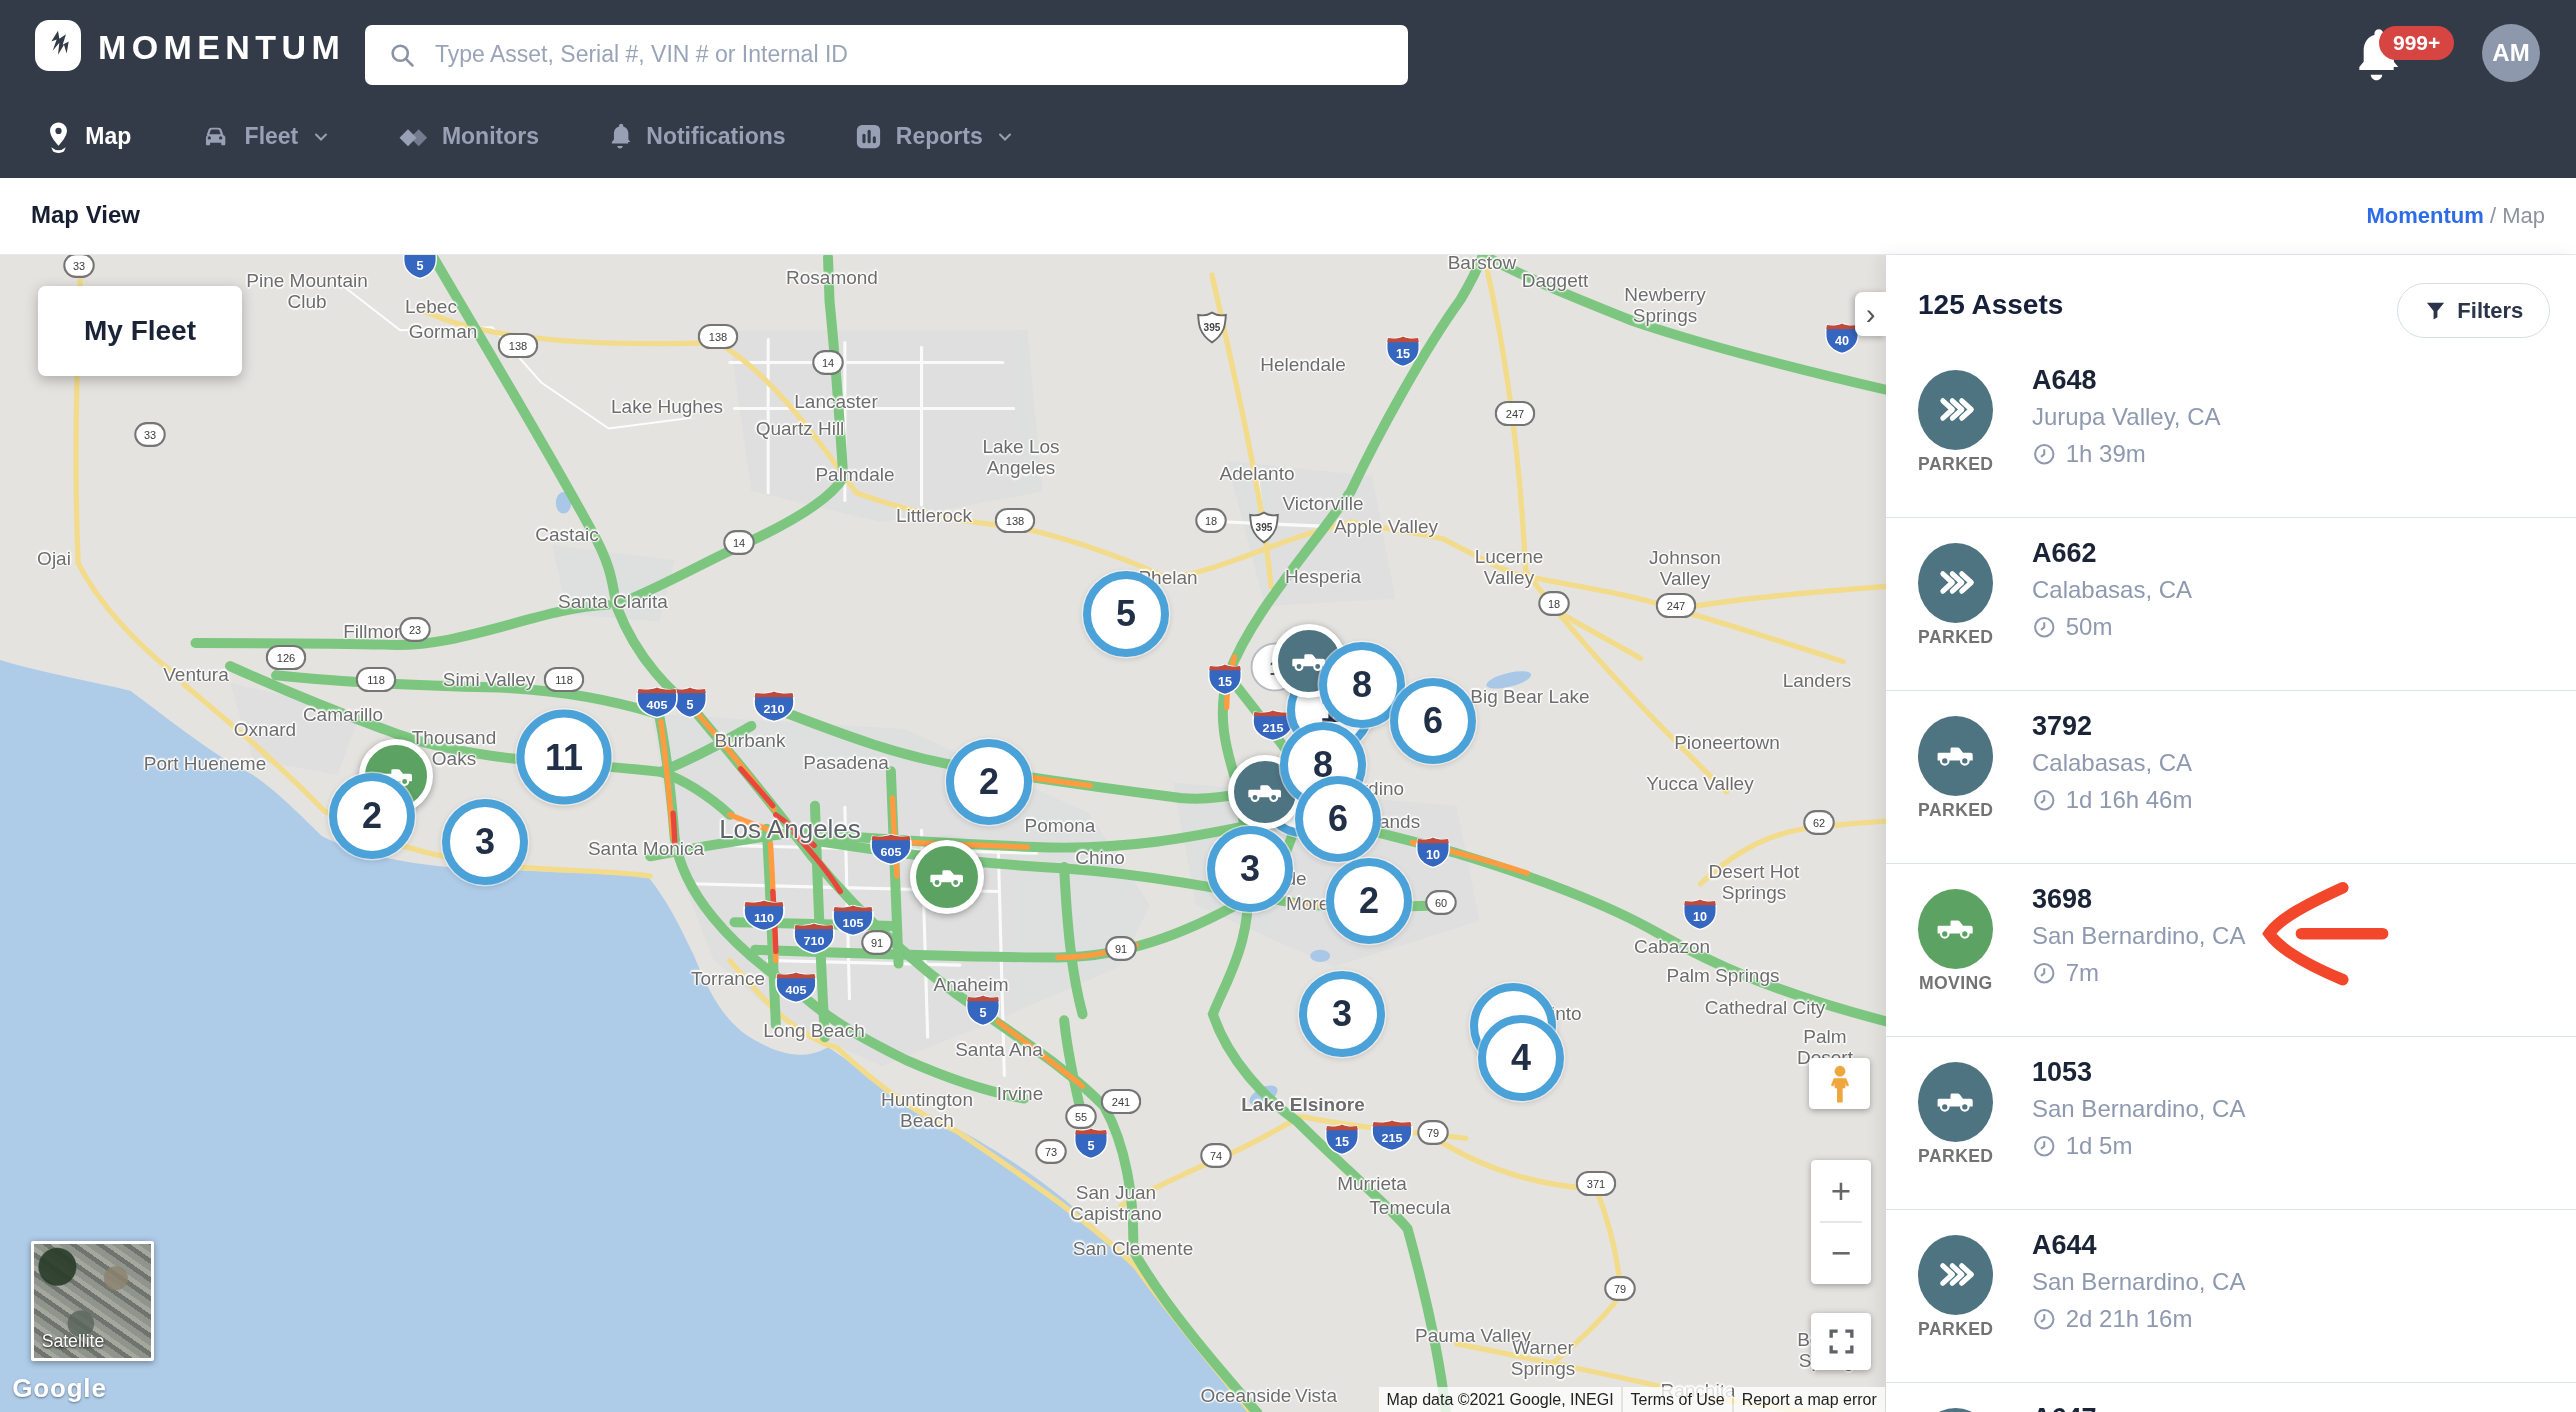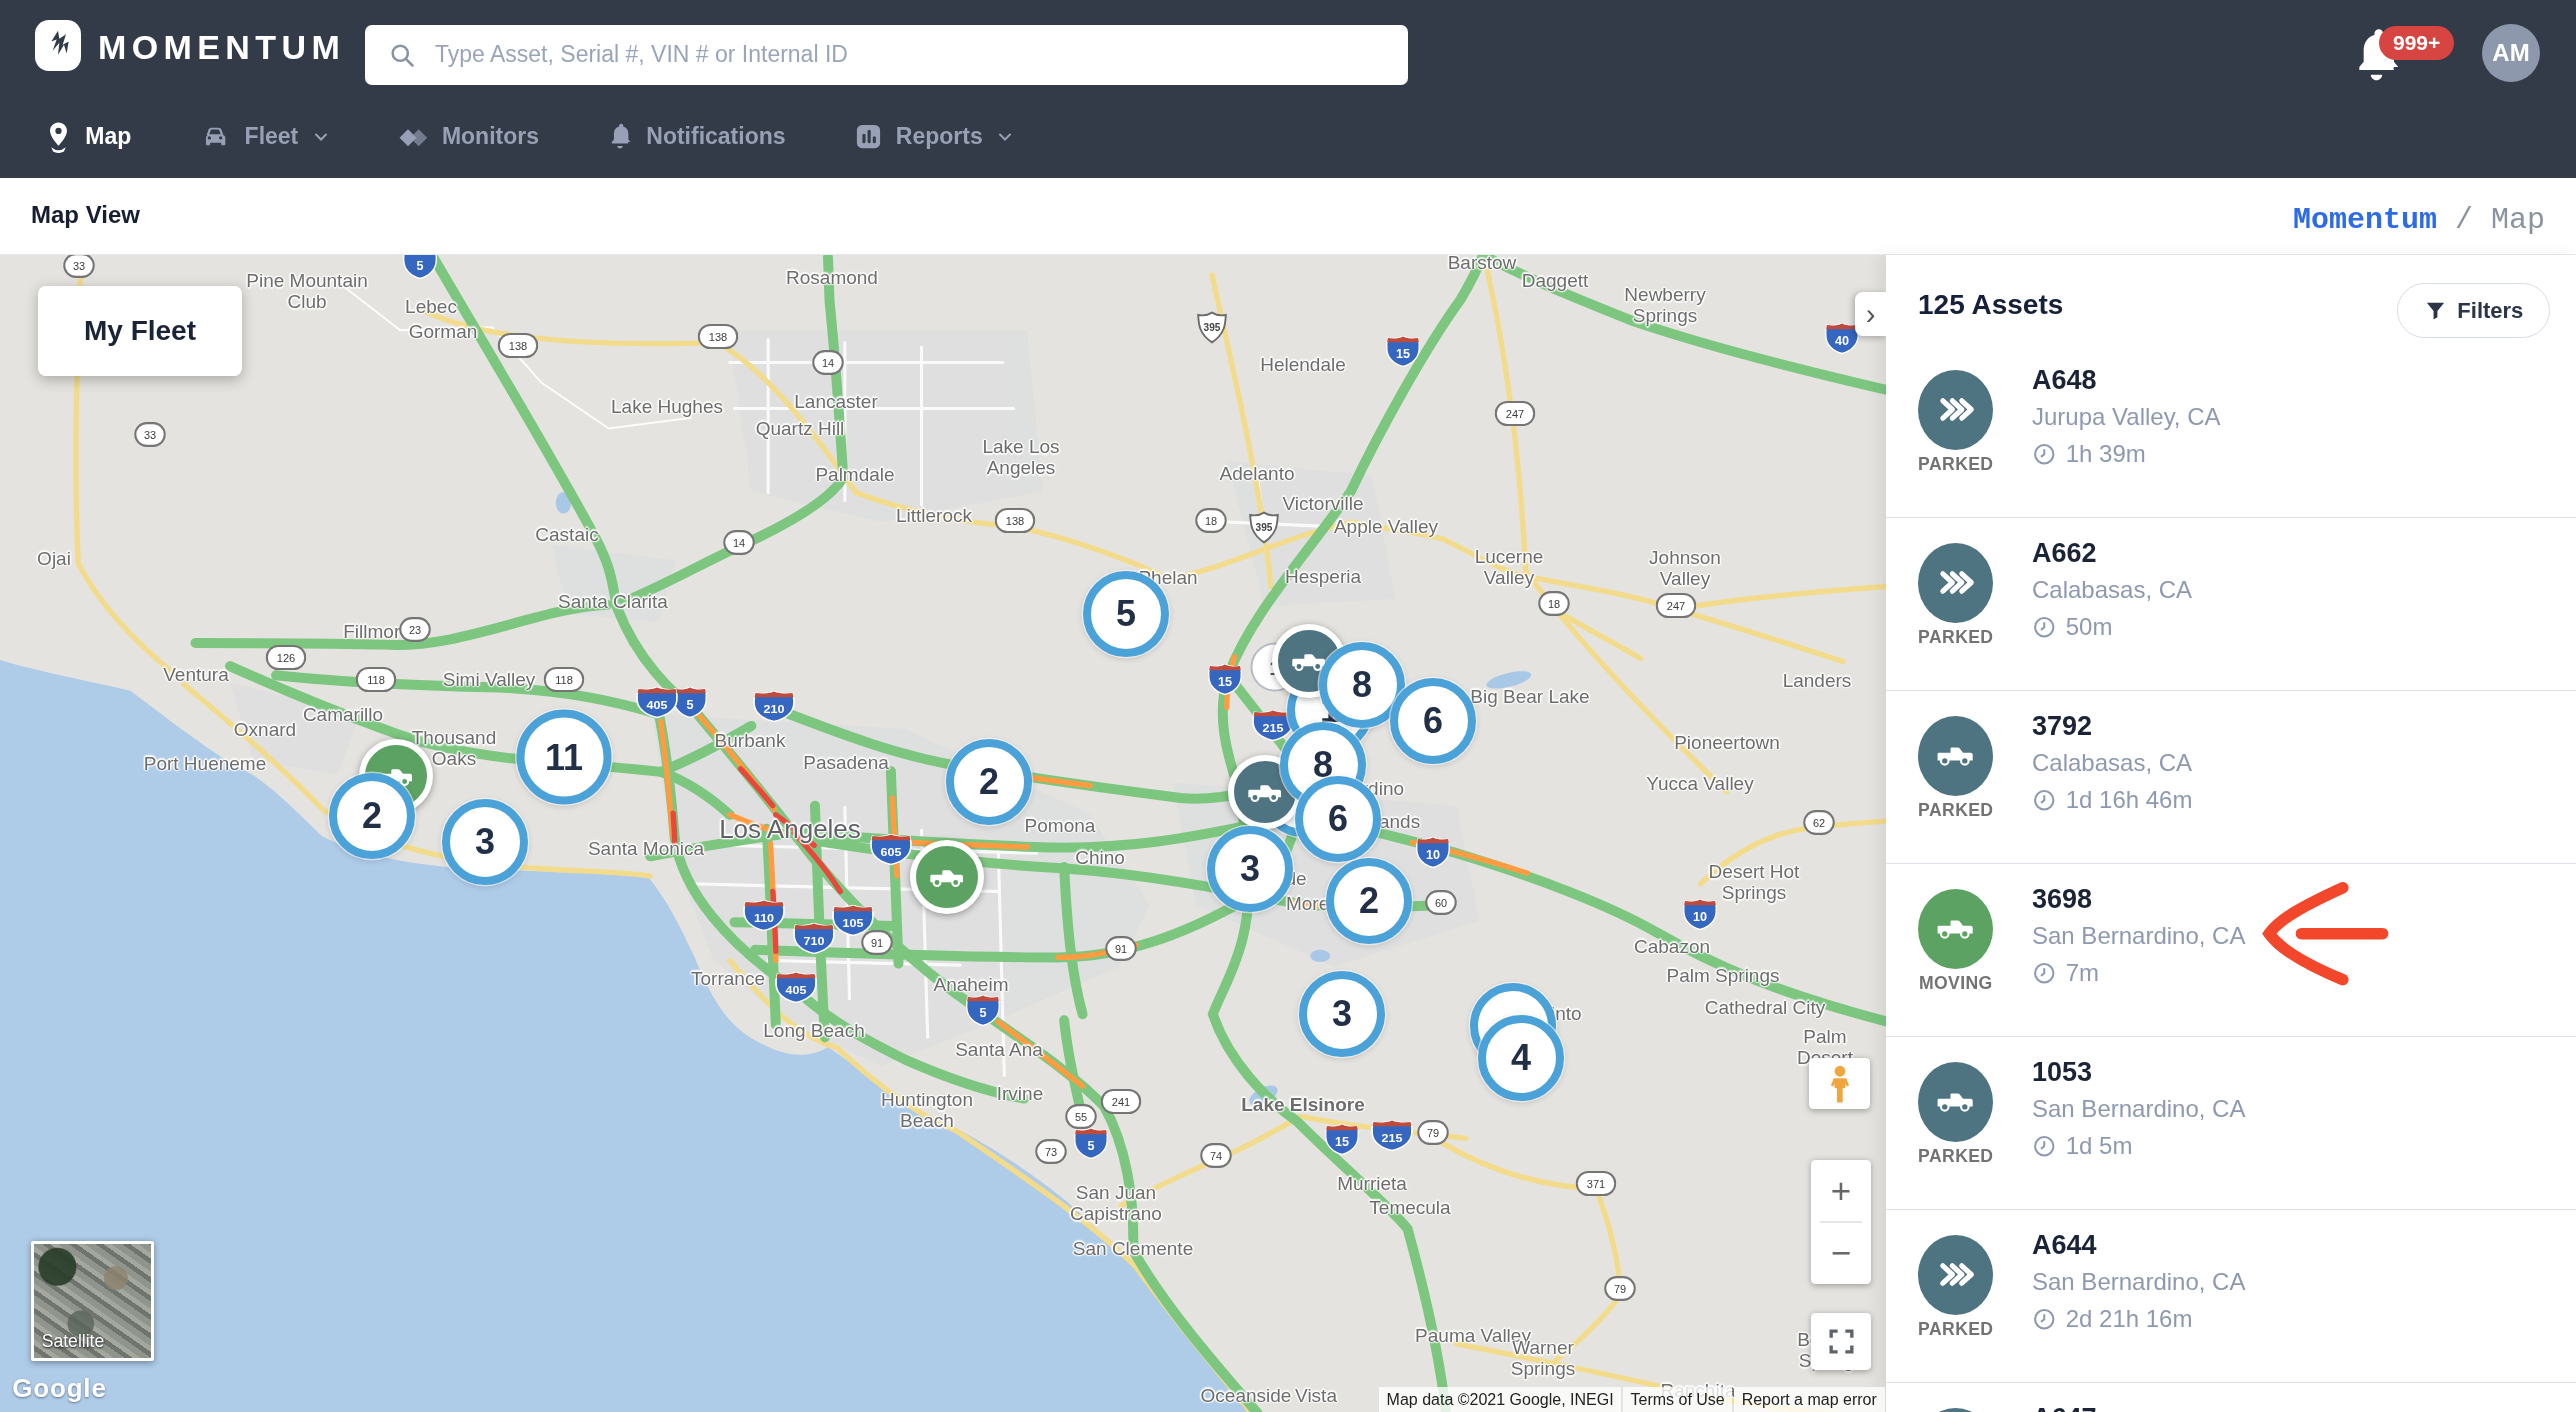--- a/index.html
+++ b/index.html
@@ -23,21 +23,21 @@
   .nav-item svg{flex:0 0 auto;}
   .bell-wrap{position:absolute;left:2349px;top:24.5px;width:61px;height:61px;}
   .badge{position:absolute;left:2379px;top:26px;height:34px;padding:0 14px;background:#D64541;border-radius:17px;
          color:#fff;font-size:21px;font-weight:bold;display:flex;align-items:center;}
   .avatar{position:absolute;left:2482px;top:24px;width:58px;height:58px;border-radius:50%;background:#8E98AC;
           color:#fff;font-size:24px;font-weight:bold;display:flex;align-items:center;justify-content:center;}
 
   
   .crumb-bar{position:absolute;left:0;top:178px;width:2576px;height:77px;background:#fff;border-bottom:1.5px solid #E7EAEE;box-sizing:border-box;}
   .page-title{position:absolute;left:31px;top:23px;font-size:24px;font-weight:bold;color:#171E31;}
-  .crumbs{position:absolute;right:31px;top:24.5px;font-size:30px;color:#8B939F;font-family:Liberation Mono, monospace;}
+  .crumbs{position:absolute;right:31px;top:24.5px;font-size:22px;color:#8B939F;}
   .crumbs .link{color:#2E6BE6;font-weight:bold;cursor:pointer;}
 
   
   .map{position:absolute;left:0;top:255px;width:1886px;height:1158px;background:#E5E3DF;overflow:hidden;}
   .map svg.base{position:absolute;left:0;top:0;}
   .map-label{position:absolute;transform:translate(-50%,-50%);font-size:19px;color:#6D6D6D;white-space:pre-line;
              text-align:center;line-height:1.1;z-index:2;
              text-shadow:-1.5px 0 1.5px #fff,1.5px 0 1.5px #fff,0 -1.5px 1.5px #fff,0 1.5px 1.5px #fff,-0.8px -0.8px 1.5px #fff,0.8px 0.8px 1.5px #fff;}
   .map-label.lg{font-size:26px;color:#5F6368;}
   .shield{position:absolute;transform:translate(-50%,-50%);z-index:3;}

